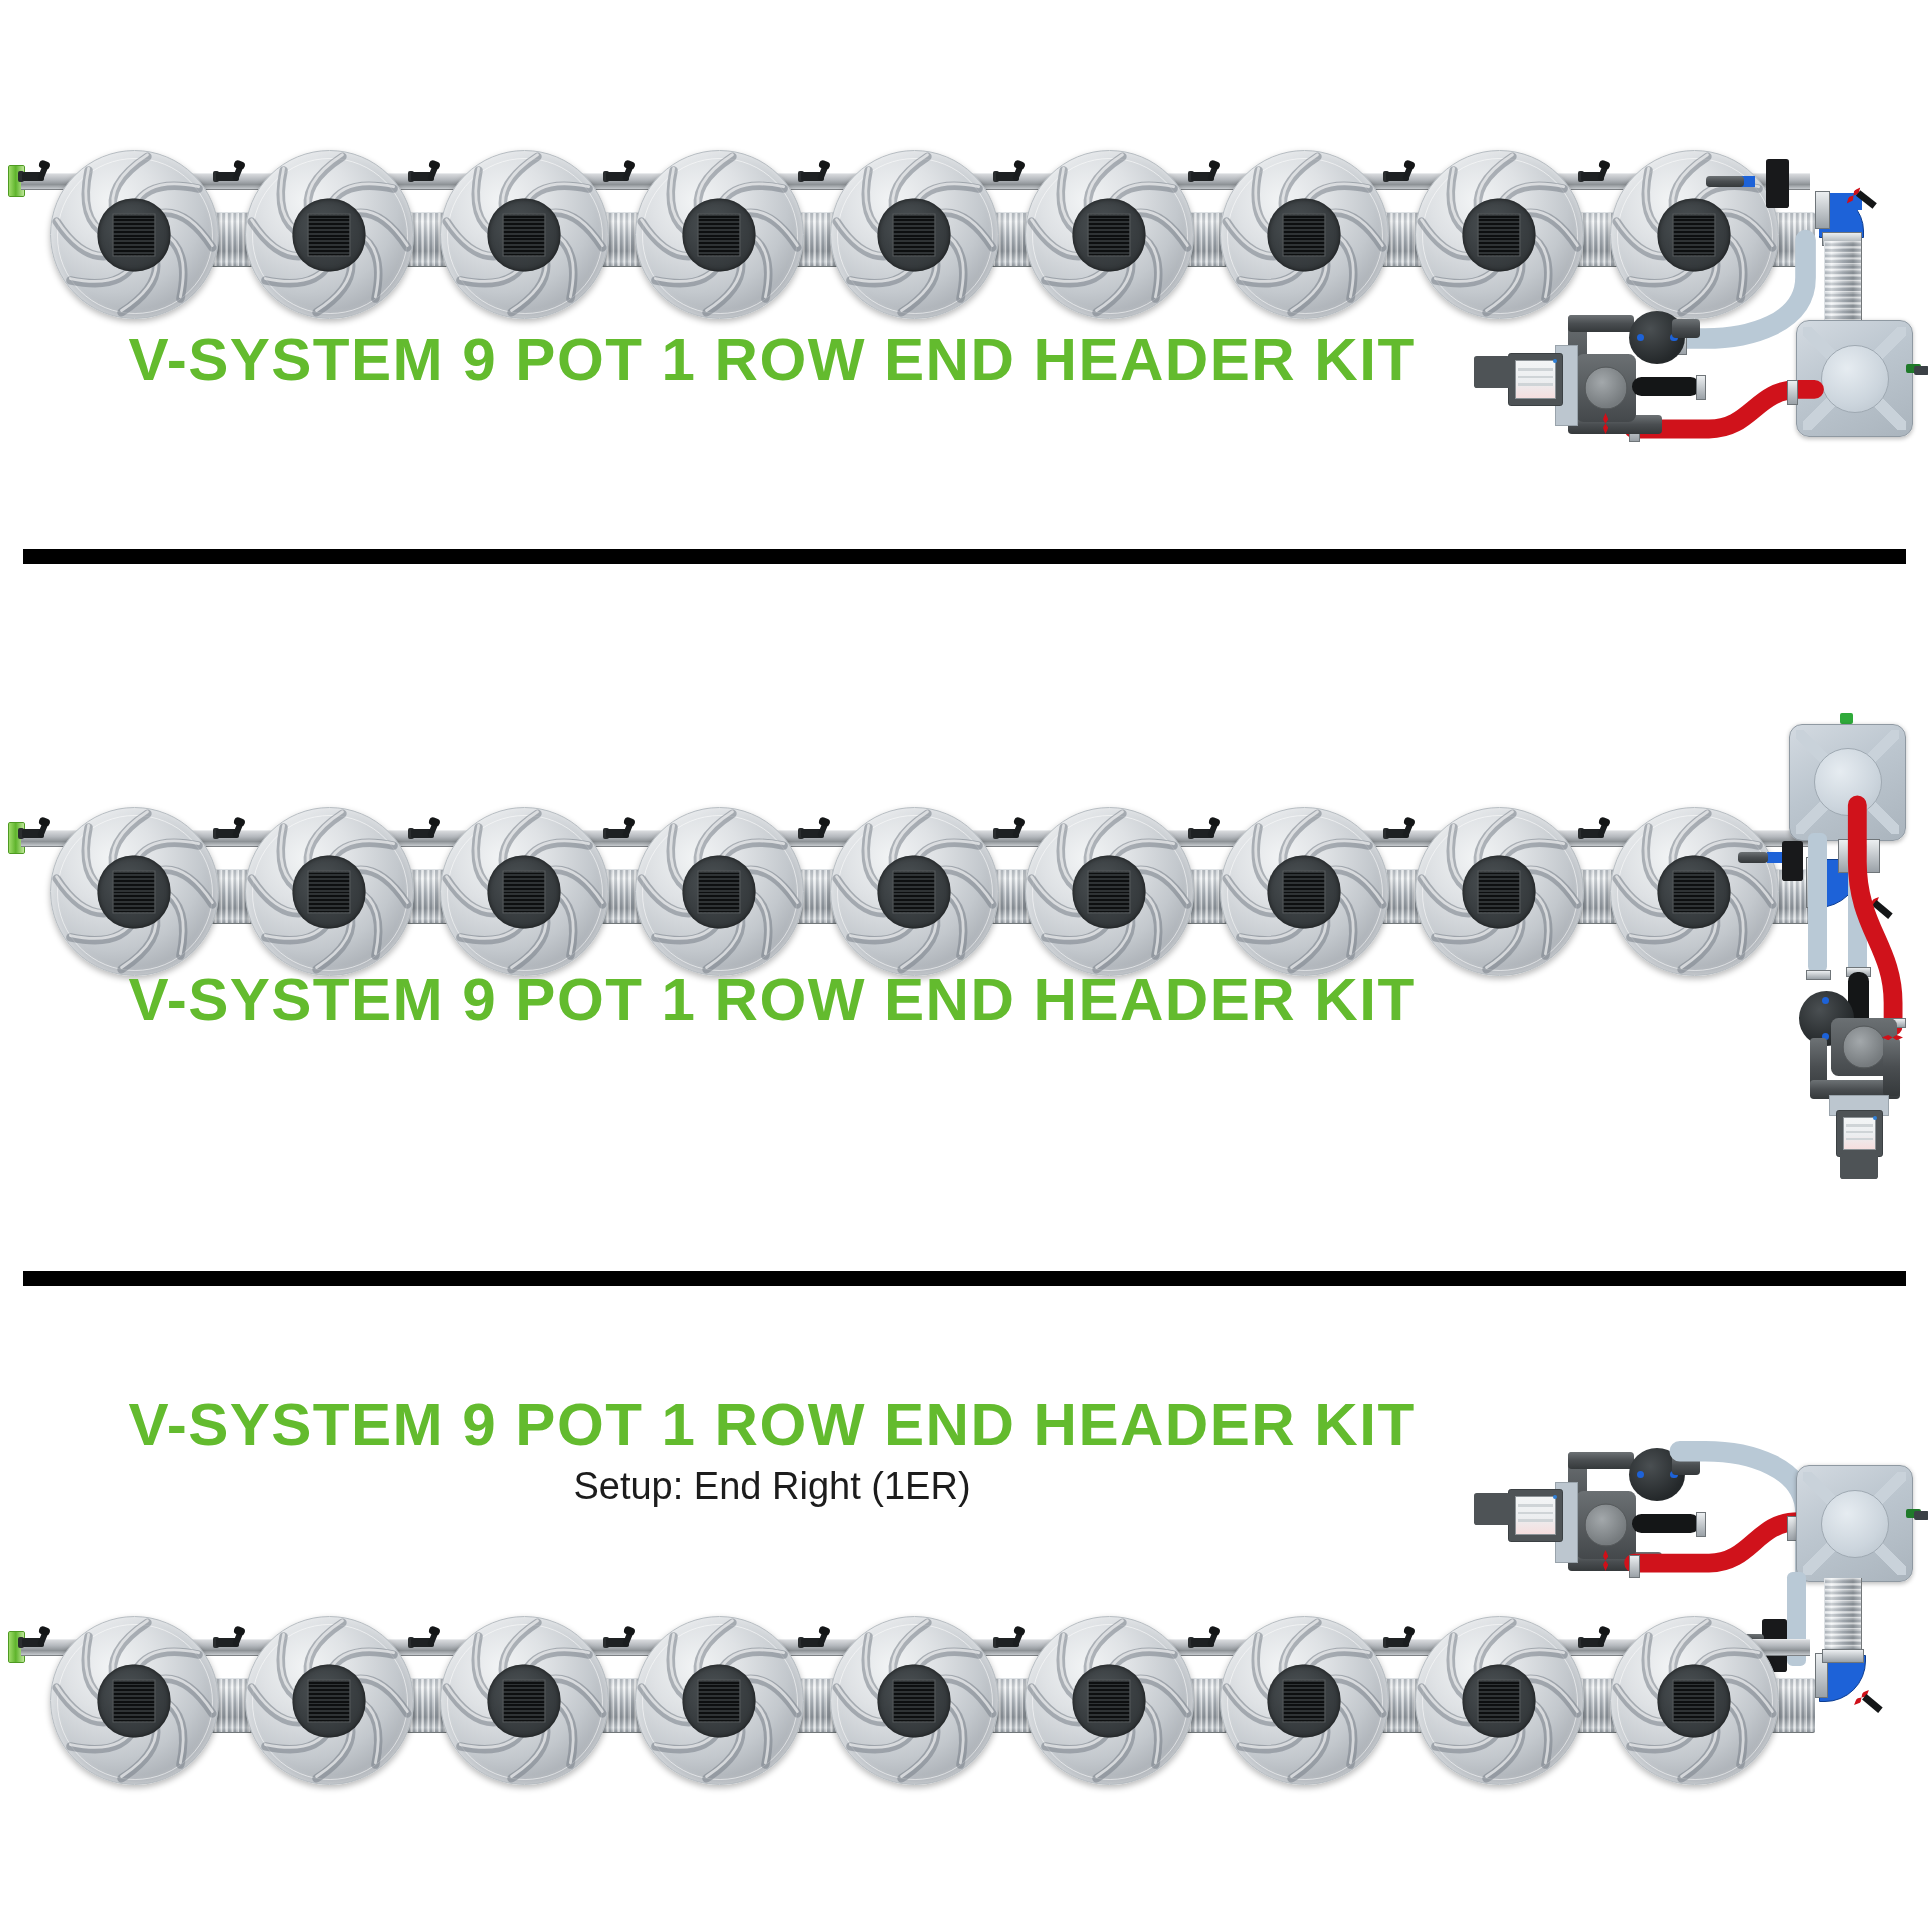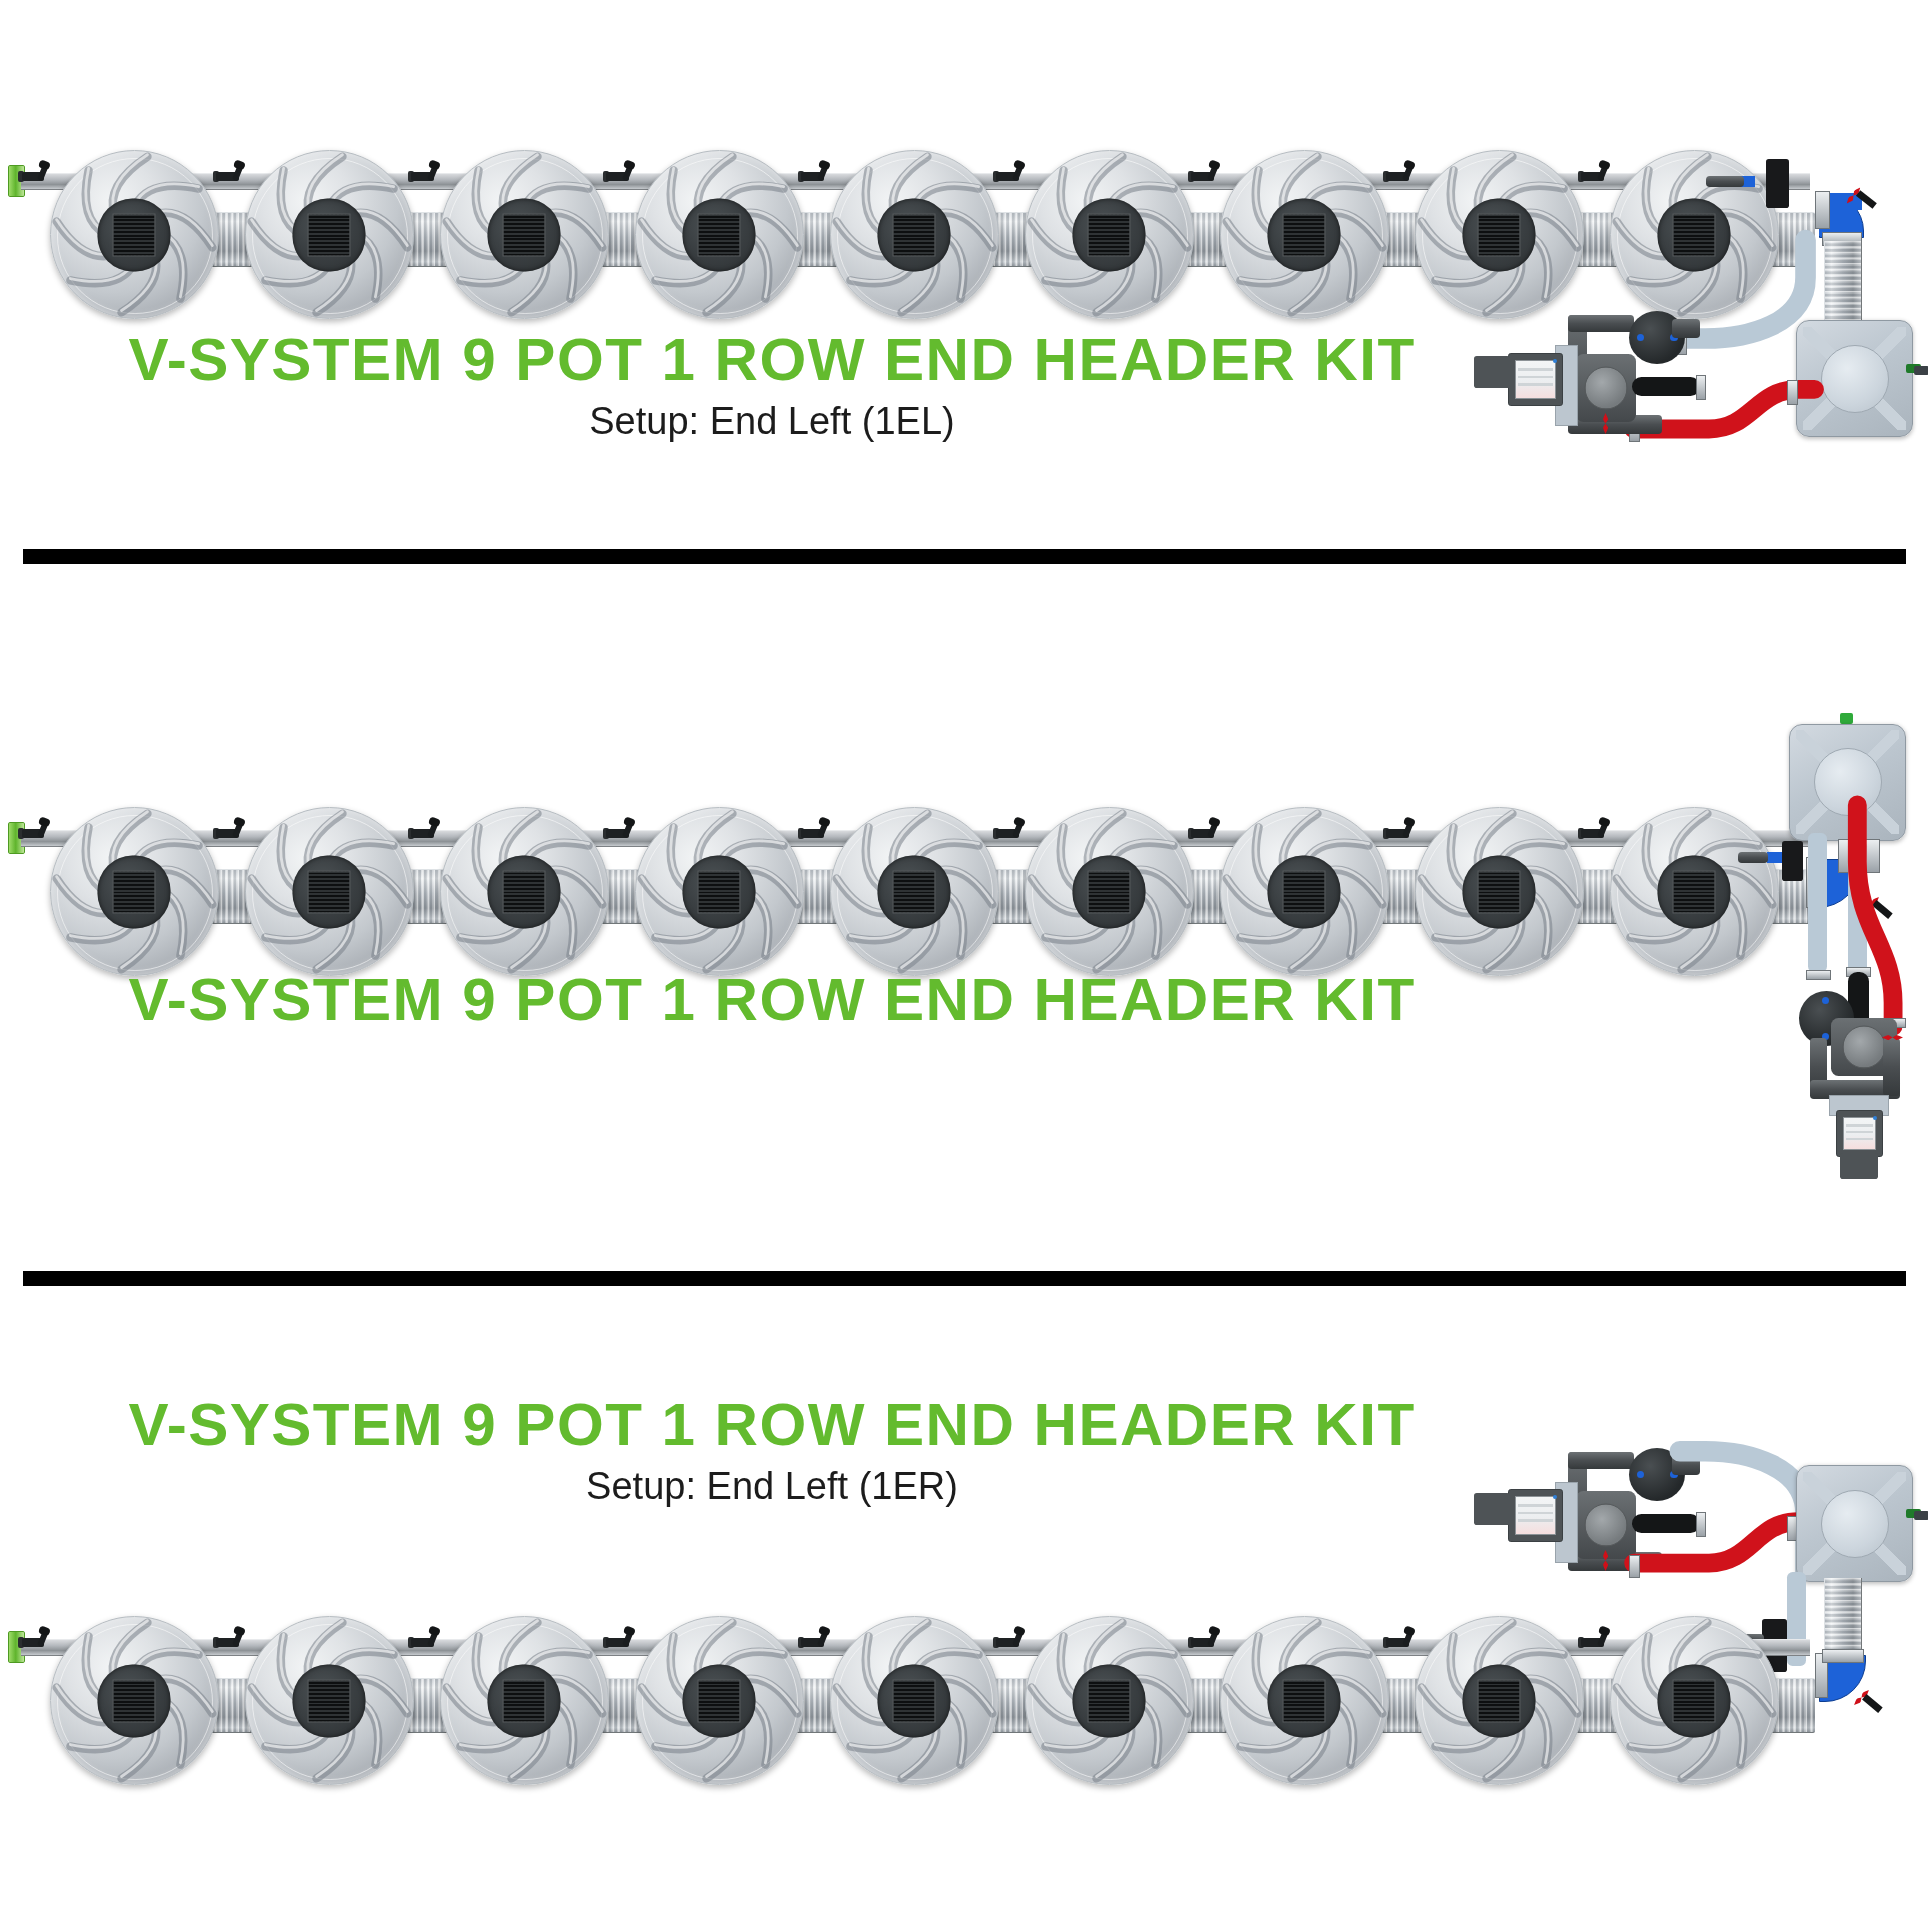--- a/index.html
+++ b/index.html
@@ -498,21 +498,20 @@
           <div class="bar" style="top:15px;"></div>
           <div class="bar" style="top:22.6px;"></div>
         </div>
         <div class="blue-led"></div>
       </div>
       <div class="asm-part" style="left:-66px;top:205px;width:36px;height:32px;background:#4e5356;border-radius:2.8px;"></div>
     </div>
 
     <div class="title-block" style="top:330px;">
       <div class="kit-title">V-SYSTEM 9 POT 1 ROW END HEADER KIT</div>
-      <div class="kit-subtitle">Setup: End Left (1EL)</div>
     </div>
 
     <div class="divider" style="top:549px;"></div>
   </div>
 
   <div class="panel" id="panel-2">
 
     <div class="row" style="left:7.5px;top:231px;width:1817px;">
       <div class="endcap" style="left:0px;"></div>
       <div class="supply-pipe" style="left:13px;width:1789px;"></div>
@@ -851,21 +850,21 @@
       <div class="kit-title">V-SYSTEM 9 POT 1 ROW END HEADER KIT</div>
     </div>
 
     <div class="divider" style="top:706px;"></div>
   </div>
 
   <div class="panel" id="panel-3">
 
     <div class="title-block" style="top:105px;">
       <div class="kit-title">V-SYSTEM 9 POT 1 ROW END HEADER KIT</div>
-      <div class="kit-subtitle">Setup: End Left (1ER)</div>
+      <div class="kit-subtitle">Setup: End Right (1ER)</div>
     </div>
 
     <div class="assembly" style="left:1540px;top:141px;width:388px;height:301px;">
 
       <div class="asm-part grey-pipe" style="left:28px;top:21px;width:19px;height:113px;"></div>
       <div class="asm-part grey-pipe" style="left:28px;top:21px;width:66px;height:17px;"></div>
       <div class="asm-part grey-pipe" style="left:28px;top:121px;width:94px;height:19px;"></div>
       <div class="asm-part pumpbody" style="left:36px;top:60px;width:60px;height:68px;">
         <div class="rotor"></div>
       </div>

